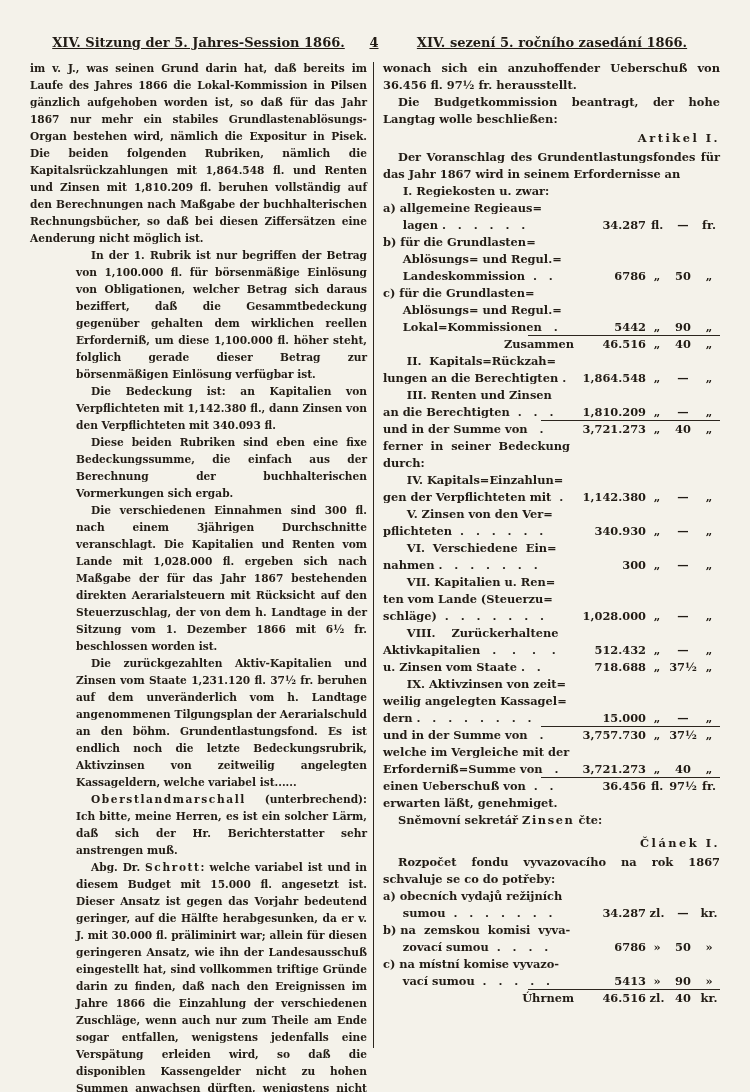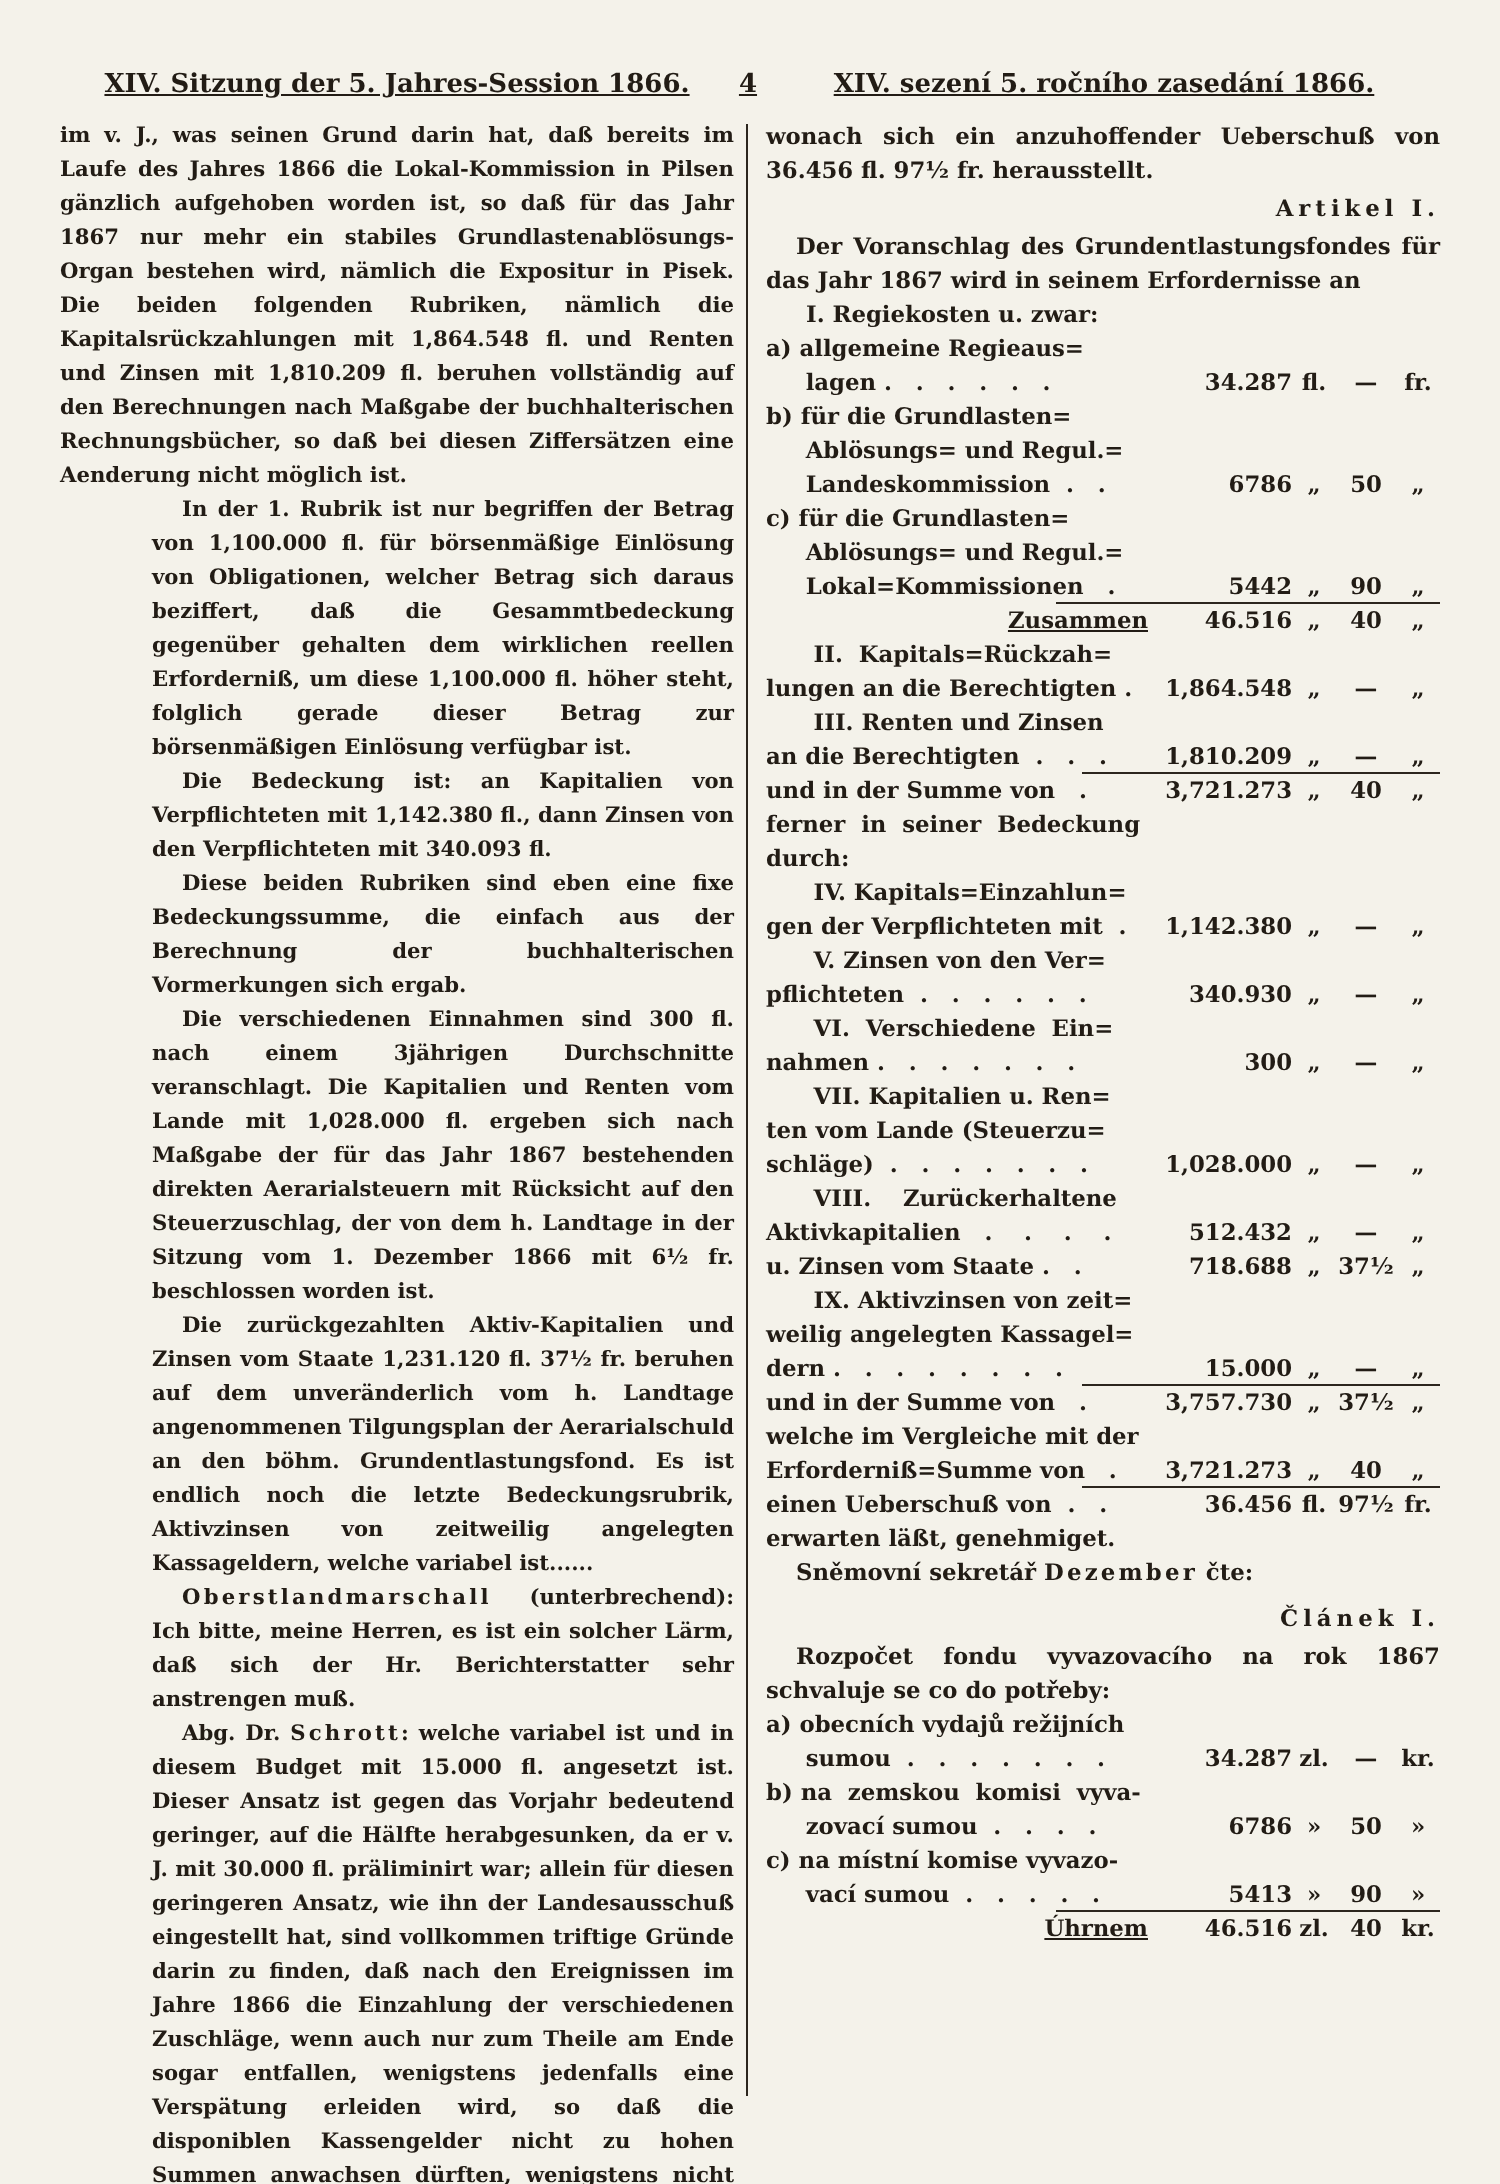--- a/index.html
+++ b/index.html
@@ -28,21 +28,21 @@
   .heading{text-align:right;letter-spacing:2.5px;margin:2px 0;}
   .listintro{padding-left:20px;}
   
   .brow{position:relative;}
   .blabel{display:block;white-space:pre-wrap;}
   .bamt{position:absolute;right:0;bottom:0;display:grid;
         grid-template-columns:68px 22px 30px 22px;}
   .bamt .num{text-align:right;}
   .bamt .u1,.bamt .v2,.bamt .u2{text-align:center;}
   .brow.sum{height:17px;}
-  .brow.sum .blabel{position:absolute;right:146px;bottom:0;white-space:nowrap;text-decoration:underline;}
+  .brow.sum .blabel{position:absolute;right:146px;bottom:0;white-space:nowrap;}
   .brow.ruled::before{content:"";position:absolute;top:-1px;right:0;width:53%;
         border-top:1.4px solid #2c261e;}
   .brow.ruled.wide::before{width:57%;}
   .cz-head{margin-top:6px;}
 </style>
 </head>
 <body>
 
 <div class="page">
 
@@ -59,20 +59,21 @@
     <p class="ind"><span></span><span class="spaced"></span><span>Diese beiden Rubriken sind eben eine fixe Bedeckungssumme, die einfach aus der Berechnung der buchhalterischen Vormerkungen sich ergab.</span></p>
     <p class="ind"><span></span><span class="spaced"></span><span>Die verschiedenen Einnahmen sind 300 fl. nach einem 3jährigen Durchschnitte veranschlagt. Die Kapitalien und Renten vom Lande mit 1,028.000 fl. ergeben sich nach Maßgabe der für das Jahr 1867 bestehenden direkten Aerarialsteuern mit Rücksicht auf den Steuerzuschlag, der von dem h. Landtage in der Sitzung vom 1. Dezember 1866 mit 6½ fr. beschlossen worden ist.</span></p>
     <p class="ind"><span></span><span class="spaced"></span><span>Die zurückgezahlten Aktiv-Kapitalien und Zinsen vom Staate 1,231.120 fl. 37½ fr. beruhen auf dem unveränderlich vom h. Landtage angenommenen Tilgungsplan der Aerarialschuld an den böhm. Grundentlastungsfond. Es ist endlich noch die letzte Bedeckungsrubrik, Aktivzinsen von zeitweilig angelegten Kassageldern, welche variabel ist......</span></p>
     <p class="ind"><span></span><span class="spaced">Oberstlandmarschall</span><span> (unterbrechend): Ich bitte, meine Herren, es ist ein solcher Lärm, daß sich der Hr. Berichterstatter sehr anstrengen muß.</span></p>
     <p class="ind"><span>Abg. Dr. </span><span class="spaced">Schrott</span><span>: welche variabel ist und in diesem Budget mit 15.000 fl. angesetzt ist. Dieser Ansatz ist gegen das Vorjahr bedeutend geringer, auf die Hälfte herabgesunken, da er v. J. mit 30.000 fl. präliminirt war; allein für diesen geringeren Ansatz, wie ihn der Landesausschuß eingestellt hat, sind vollkommen triftige Gründe darin zu finden, daß nach den Ereignissen im Jahre 1866 die Einzahlung der verschiedenen Zuschläge, wenn auch nur zum Theile am Ende sogar entfallen, wenigstens jedenfalls eine Verspätung erleiden wird, so daß die disponiblen Kassengelder nicht zu hohen Summen anwachsen dürften, wenigstens nicht so lange fruchtbringend angelegt sein dürften. Daher hat die Budget-Kommission auch diesem Betrage zugestimmt.</span></p>
     <p class="ind"><span></span><span class="spaced"></span><span>Hienach stellt sich das gesammte Erforderniß des Grundentlastungsfondes auf 3,721.273 fl. 40 fr., die Gesammtbedeckung mit 3,757.730 fl. 37½ fr.,</span></p>
   </div>
 
   <div class="col-right">
     <p class="para"><span>wonach sich ein anzuhoffender Ueberschuß von 36.456 fl. 97½ fr. herausstellt.</span></p>
+    <p class="para ind"><span>Die Budgetkommission beantragt, der hohe Langtag wolle beschließen:</span></p>
 
     <div class="heading">Artikel I.</div>
 
     <p class="para ind"><span>Der Voranschlag des Grundentlastungsfondes für das Jahr 1867 wird in seinem Erfordernisse an</span></p>
     <div class="listintro">I. Regiekosten u. zwar:</div>
 
     <div class="brow">
         <span class="blabel">a) allgemeine Regieaus=
      lagen .   .   .   .   .   .</span>
         <span class="bamt">
@@ -242,21 +243,21 @@
           <span class="num">36.456</span>
           <span class="u1">fl.</span>
           <span class="v2">97½</span>
           <span class="u2">fr.</span>
         </span>
       </div>
     <div class="brow">
         <span class="blabel">erwarten läßt, genehmiget.</span>
       </div>
 
-    <p class="para ind"><span>Sněmovní sekretář </span><span class="spaced">Dezember</span><span> čte:</span></p>
+    <p class="para ind"><span>Sněmovní sekretář </span><span class="spaced">Zinsen</span><span> čte:</span></p>
 
     <div class="heading cz-head">Článek I.</div>
 
     <p class="para ind"><span>Rozpočet fondu vyvazovacího na rok 1867 schvaluje se co do potřeby:</span></p>
 
     <div class="brow">
         <span class="blabel">a) obecních vydajů režijních
      sumou  .   .   .   .   .   .   .</span>
         <span class="bamt">
           <span class="num">34.287</span>

